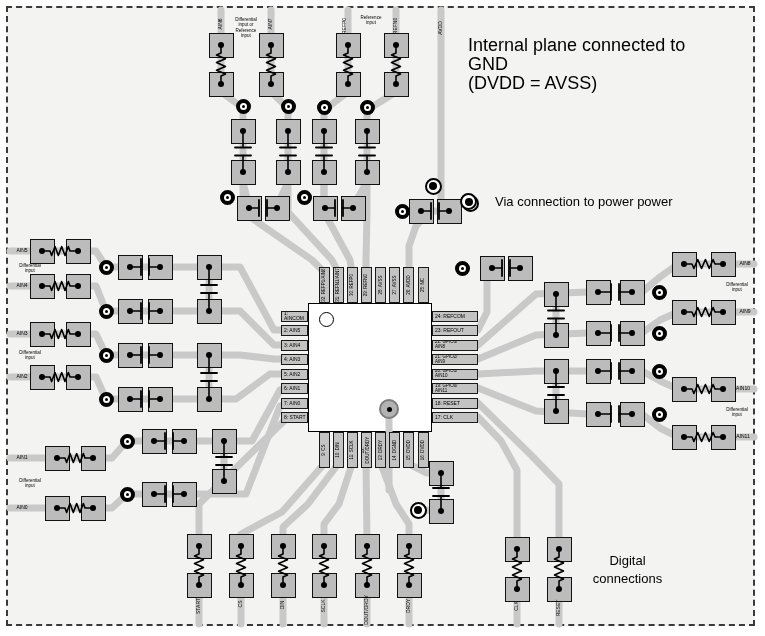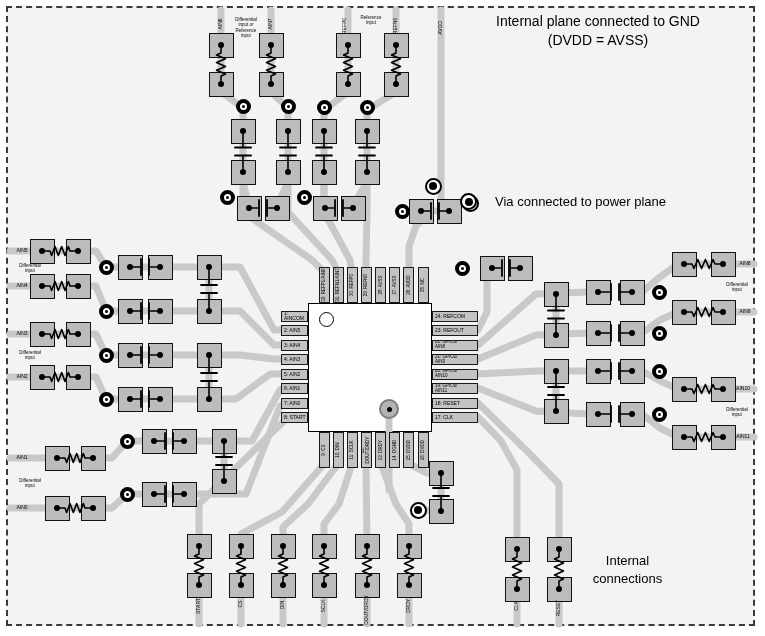--- a/index.html
+++ b/index.html
@@ -17,44 +17,44 @@
   .pin1{position:absolute;width:15px;height:15px;border:1.6px solid #000;border-radius:50%;background:#fff;box-sizing:border-box;z-index:6;}
   .pin{position:absolute;background:#c3c3c3;border:1px solid #1a1a1a;box-sizing:border-box;z-index:6;
        font-size:5px;line-height:5px;color:#000;display:flex;align-items:center;padding-left:2px;overflow:hidden;}
   .pin.two{font-size:4.5px;line-height:4.6px;}
   .pin.v{padding:0;}
   .pin.v span{position:absolute;left:50%;top:50%;width:34px;text-align:center;font-size:4.5px;line-height:4.6px;
        transform:translate(-50%,-50%) rotate(-90deg);}
   .lbl{position:absolute;z-index:7;font-size:5px;line-height:5.4px;color:#000;white-space:pre-line;text-align:center;transform:translate(-50%,-50%);}
   .lbl.rot{transform:translate(-50%,-50%) rotate(-90deg);white-space:nowrap;}
   .note{position:absolute;z-index:8;color:#000;}
-  #gnd-note{left:468px;top:12px;width:260px;text-align:center;font-size:14px;line-height:19px;}
+  #gnd-note{left:468px;top:36px;width:260px;text-align:left;font-size:18px;line-height:19px;}
   #legend{left:460px;top:193px;display:flex;align-items:center;font-size:13px;}
   #legend .via-p{position:relative;margin-right:18px;}
   #digital-note{left:580px;top:552px;width:95px;text-align:center;font-size:13px;line-height:18px;}
 </style>
 </head>
 <body>
 
 <div id="board">
   <div id="plane"></div>
 
   <div class="note" id="gnd-note">
     <div>Internal plane connected to GND</div>
     <div>(DVDD = AVSS)</div>
   </div>
 
   <div class="note" id="legend">
     <span class="via-p">
         <i></i>
       </span>
-    <span>Via connected to power plane</span>
+    <span>Via connection to power power</span>
   </div>
 
-  <div class="note" id="digital-note">Internal connections</div>
+  <div class="note" id="digital-note">Digital connections</div>
 <svg viewBox="0 0 765 636" style="position: absolute; left: 0px; top: 0px; width: 765px; height: 636px; z-index: 1; pointer-events: none;">
       <polyline points="10,251 96,251 106,267 240,267 274,330 288,330" fill="none" stroke="#c9c9c9" stroke-width="7" stroke-linecap="round" stroke-linejoin="round"></polyline>
       <polyline points="10,286 96,286 106,311 240,311 274,345 288,345" fill="none" stroke="#c9c9c9" stroke-width="7" stroke-linecap="round" stroke-linejoin="round"></polyline>
       <polyline points="10,334 96,334 106,355 240,355 274,359 288,359" fill="none" stroke="#c9c9c9" stroke-width="7" stroke-linecap="round" stroke-linejoin="round"></polyline>
       <polyline points="10,377 96,377 106,399 236,399 270,374 288,374" fill="none" stroke="#c9c9c9" stroke-width="7" stroke-linecap="round" stroke-linejoin="round"></polyline>
       <polyline points="10,458 112,458 127,441 252,441 280,390 288,388" fill="none" stroke="#c9c9c9" stroke-width="7" stroke-linecap="round" stroke-linejoin="round"></polyline>
       <polyline points="10,508 112,508 127,494 246,494 280,406 288,403" fill="none" stroke="#c9c9c9" stroke-width="7" stroke-linecap="round" stroke-linejoin="round"></polyline>
       <polyline points="221,10 221,92 243,108 243,212 312,260 324,272" fill="none" stroke="#c9c9c9" stroke-width="7" stroke-linecap="round" stroke-linejoin="round"></polyline>
       <polyline points="271,10 271,92 288,108 288,212 332,260 338,272" fill="none" stroke="#c9c9c9" stroke-width="7" stroke-linecap="round" stroke-linejoin="round"></polyline>
       <polyline points="348,10 348,92 324,110 324,212 350,260 352,272" fill="none" stroke="#c9c9c9" stroke-width="7" stroke-linecap="round" stroke-linejoin="round"></polyline>

